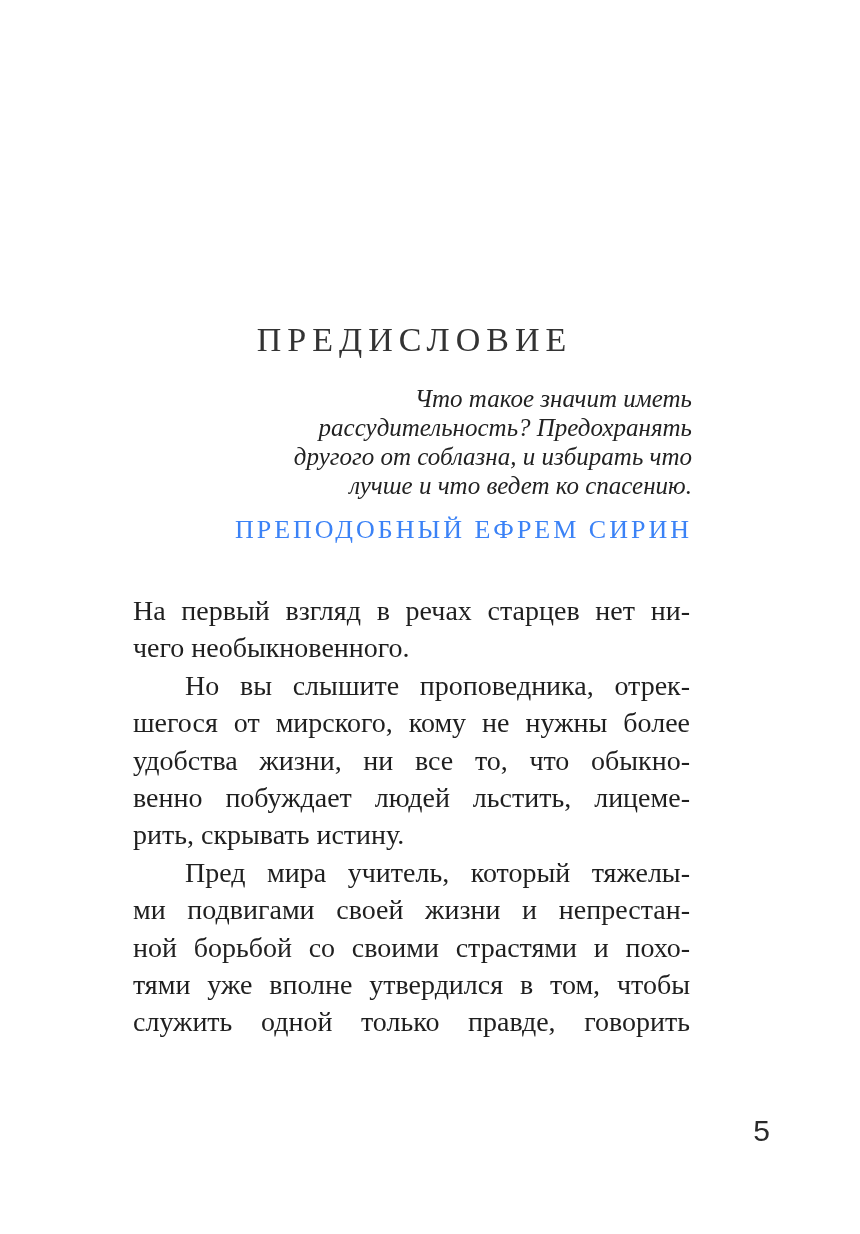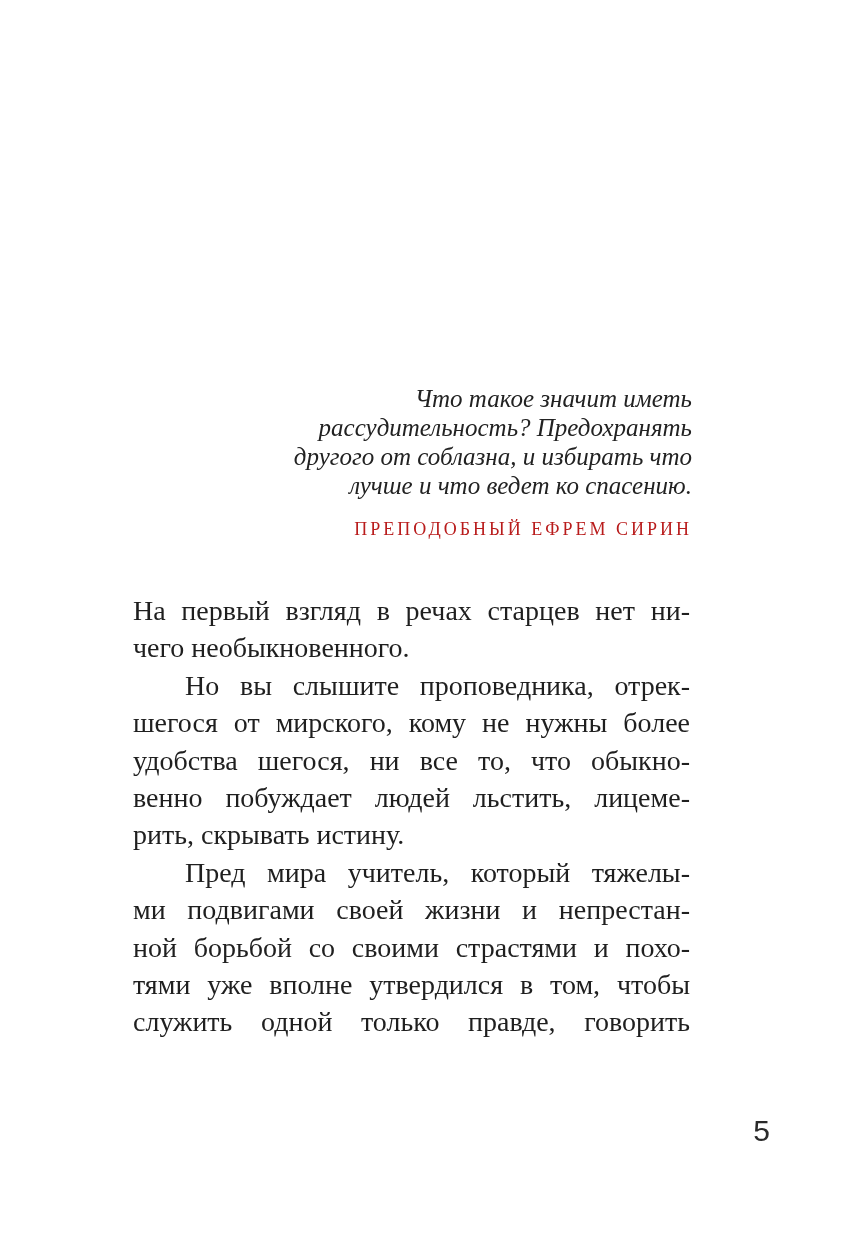--- a/index.html
+++ b/index.html
@@ -40,23 +40,23 @@
     text-align: right;
     font-style: italic;
     font-size: 25px;
     line-height: 29px;
     color: #222222;
   }
   .epigraph .ep-line { white-space: nowrap; }
   .attribution {
     margin-top: 15px;
     font-style: normal;
-    font-size: 18px;
+    font-size: 26px;
     letter-spacing: 3px;
-    color: #b91c1c;
+    color: #3b82f6;
     white-space: nowrap;
   }
   
   .body-text {
     position: absolute;
     left: 133px;
     width: 557px;
     top: 592px;
     font-size: 28px;
     line-height: 37.4px;
@@ -83,40 +83,41 @@
     font-size: 30px;
     line-height: 34px;
     color: #2a2a2a;
   }
 </style>
 </head>
 <body>
 
 <div class="page">
 
+  <h1 class="title">ПРЕДИСЛОВИЕ</h1>
 
   <div class="epigraph">
     <div class="ep-line">Что такое значит иметь</div>
     <div class="ep-line">рассудительность? Предохранять</div>
     <div class="ep-line">другого от соблазна, и избирать что</div>
     <div class="ep-line">лучше и что ведет ко спасению.</div>
     <div class="attribution">ПРЕПОДОБНЫЙ ЕФРЕМ СИРИН</div>
   </div>
 
   <div class="body-text">
     <p>
       </p>
       <div class="bline">На первый взгляд в речах старцев нет ни-</div>
       <div class="bline last">чего необыкновенного.</div>
     <p></p>
     <p>
       </p>
       <div class="bline indent">Но вы слышите проповедника, отрек-</div>
       <div class="bline">шегося от мирского, кому не нужны более</div>
-      <div class="bline">удобства шегося, ни все то, что обыкно-</div>
+      <div class="bline">удобства жизни, ни все то, что обыкно-</div>
       <div class="bline">венно побуждает людей льстить, лицеме-</div>
       <div class="bline last">рить, скрывать истину.</div>
     <p></p>
     <p>
       </p>
       <div class="bline indent">Пред мира учитель, который тяжелы-</div>
       <div class="bline">ми подвигами своей жизни и непрестан-</div>
       <div class="bline">ной борьбой со своими страстями и похо-</div>
       <div class="bline">тями уже вполне утвердился в том, чтобы</div>
       <div class="bline">служить одной только правде, говорить</div>

